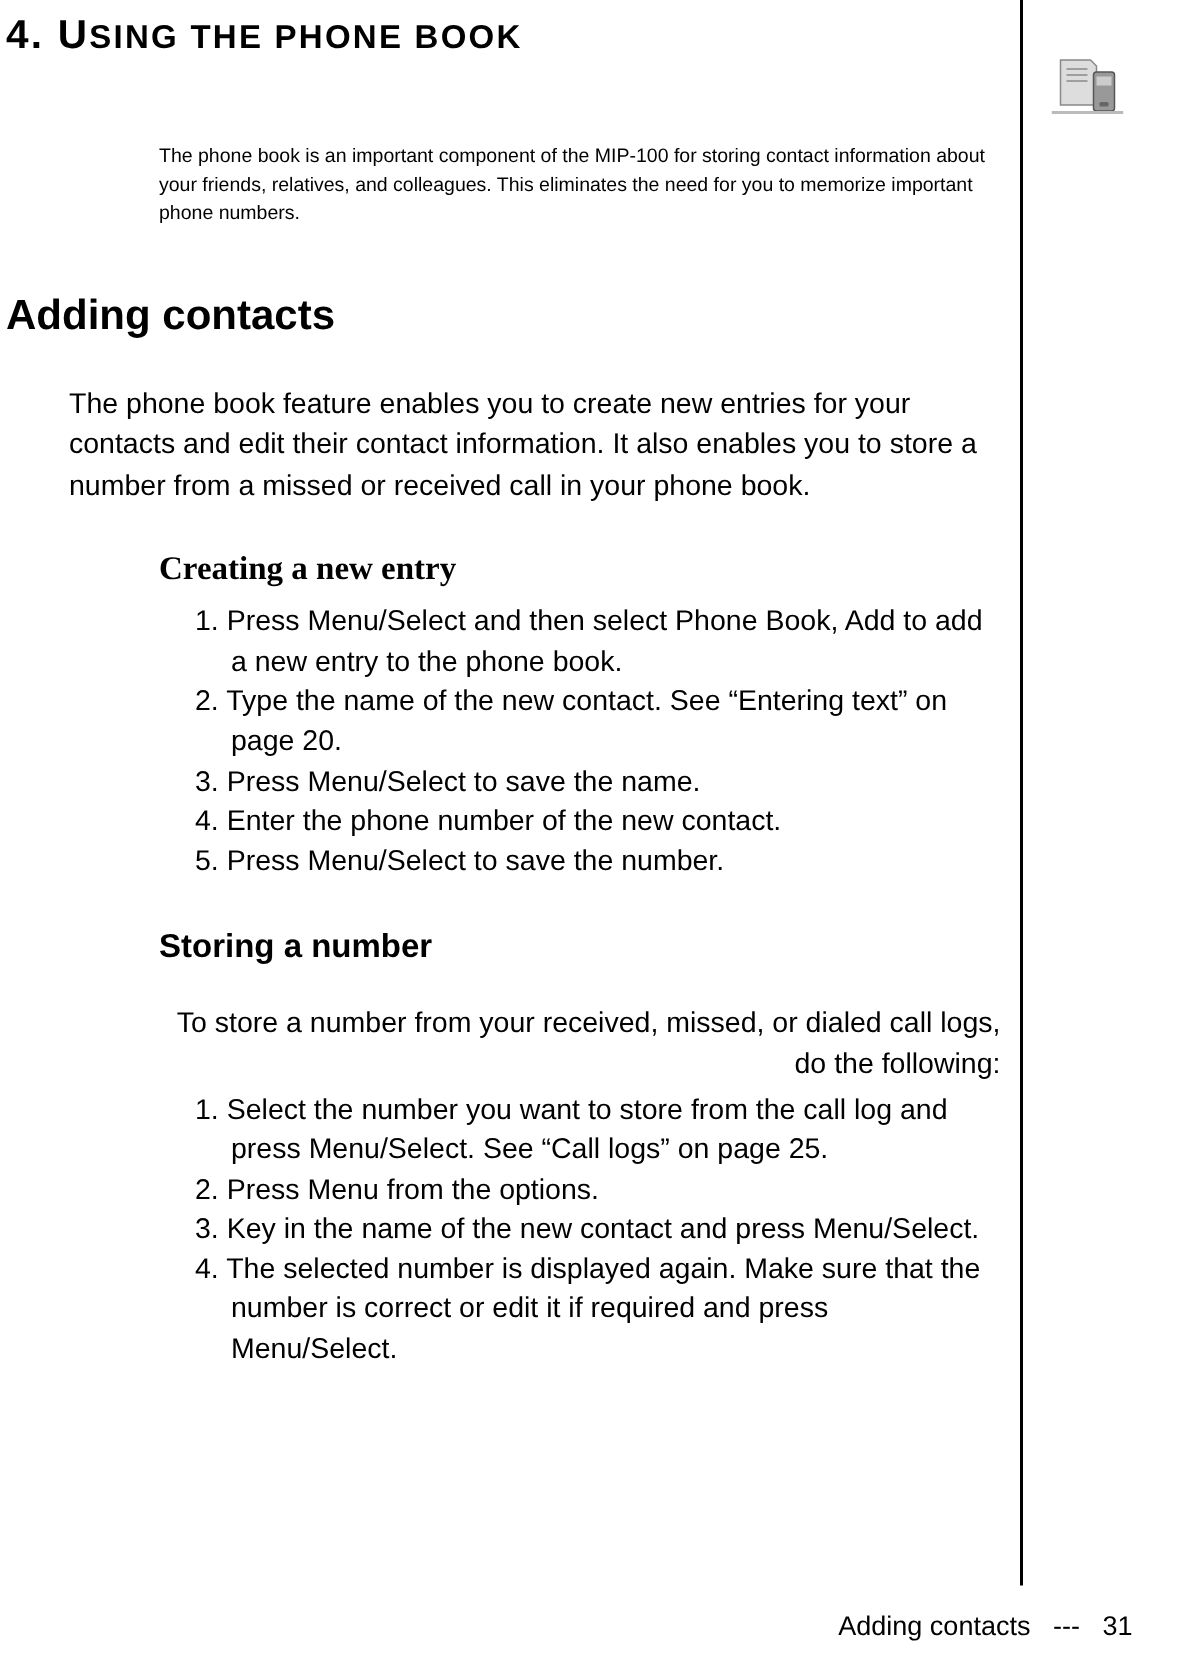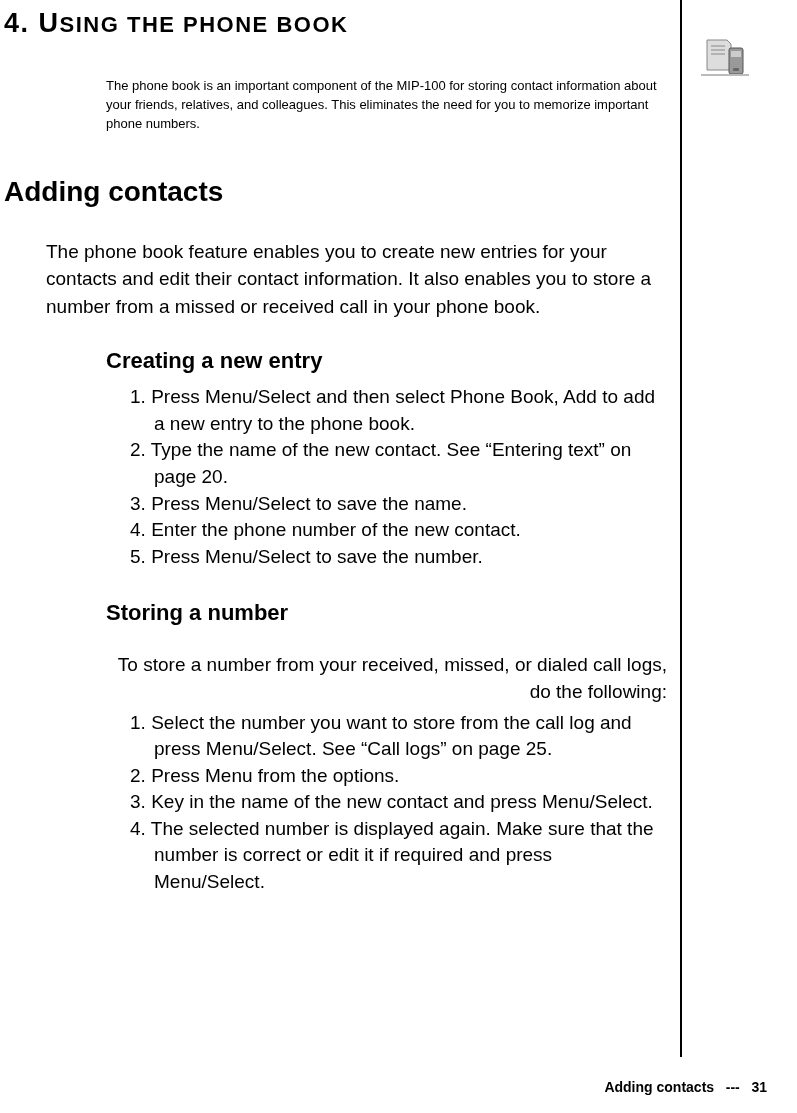--- a/index.html
+++ b/index.html
@@ -34,21 +34,21 @@
       width: 48px;
       height: 40px;
     }
     .content {
       padding: 8px 130px 0 4px;
     }
     .chapter-title {
       font-size: 27px;
       font-weight: bold;
       letter-spacing: 1.5px;
-      margin-bottom: 38px;
+      margin-bottom: 56px;
     }
     .chapter-title .small-caps {
       font-size: 22px;
       letter-spacing: 1.5px;
     }
     .intro-para {
       margin-left: 102px;
       font-size: 13px;
       line-height: 1.45;
       margin-bottom: 42px;
@@ -63,20 +63,21 @@
       margin-left: 42px;
       font-size: 19px;
       line-height: 1.45;
       margin-bottom: 28px;
     }
     .subsection-heading {
       margin-left: 102px;
       font-size: 22px;
       font-weight: bold;
       margin-bottom: 10px;
+      font-family: Liberation Serif, serif;
     }
     .ordered-list {
       margin-left: 102px;
       font-size: 19px;
       line-height: 1.4;
       list-style: none;
       margin-bottom: 30px;
     }
     .ordered-list li {
       padding-left: 48px;
@@ -91,23 +92,23 @@
     .section-para-2 {
       margin-left: 102px;
       font-size: 19px;
       line-height: 1.4;
       margin-bottom: 4px;
       text-align: right;
     }
     .footer {
       position: absolute;
       bottom: 18px;
-      right: 30px;
-      font-size: 14px;
-      font-weight: bold;
+      right: 42px;
+      font-size: 18px;
+      font-weight: normal;
     }
     .bold {
       font-weight: normal;
     }
   </style>
 </head>
 <body>
 
 <div class="page-container">
   <div class="vertical-line"></div>

